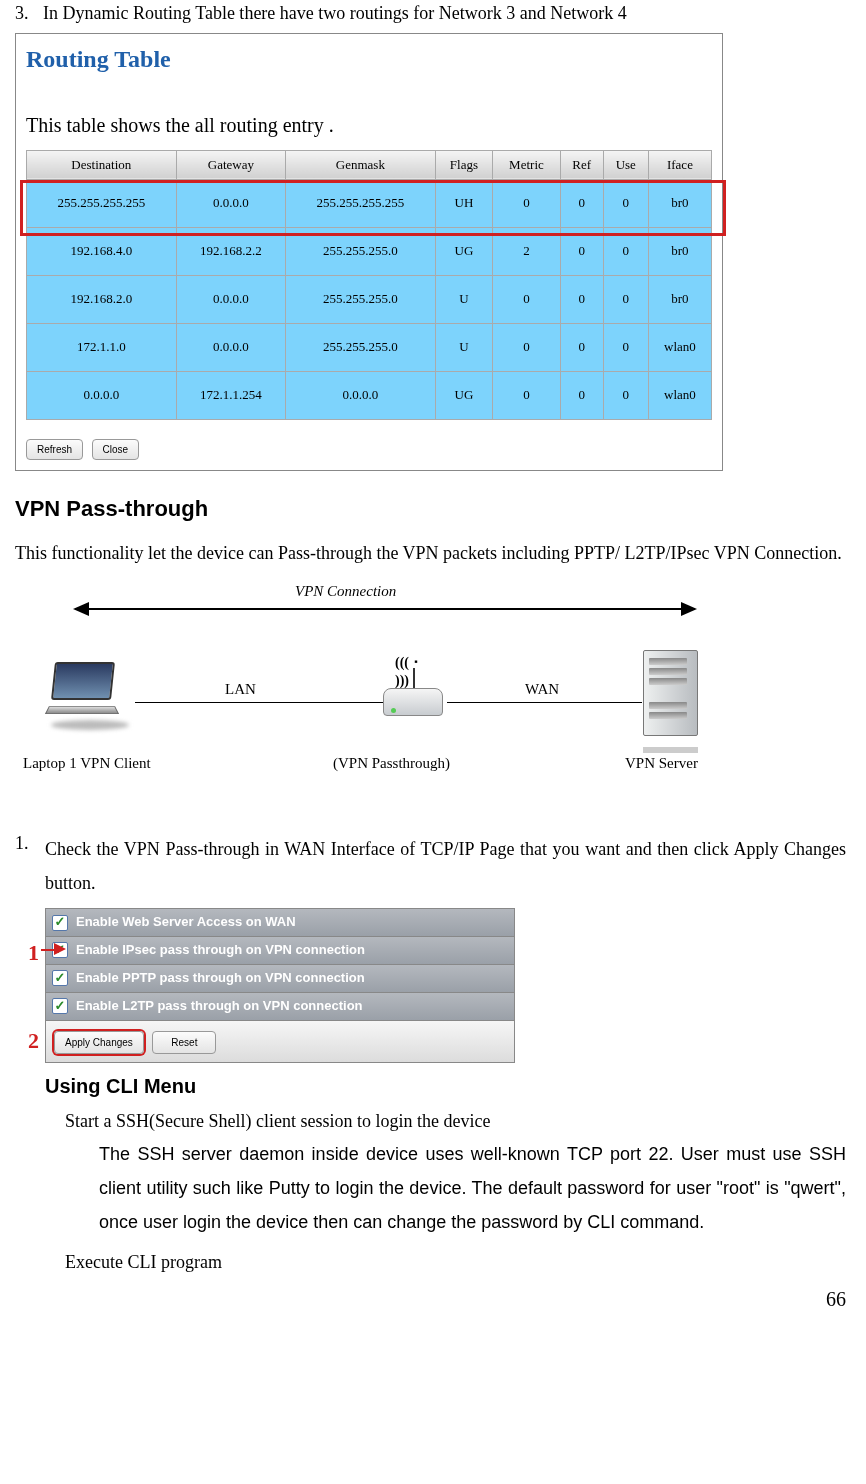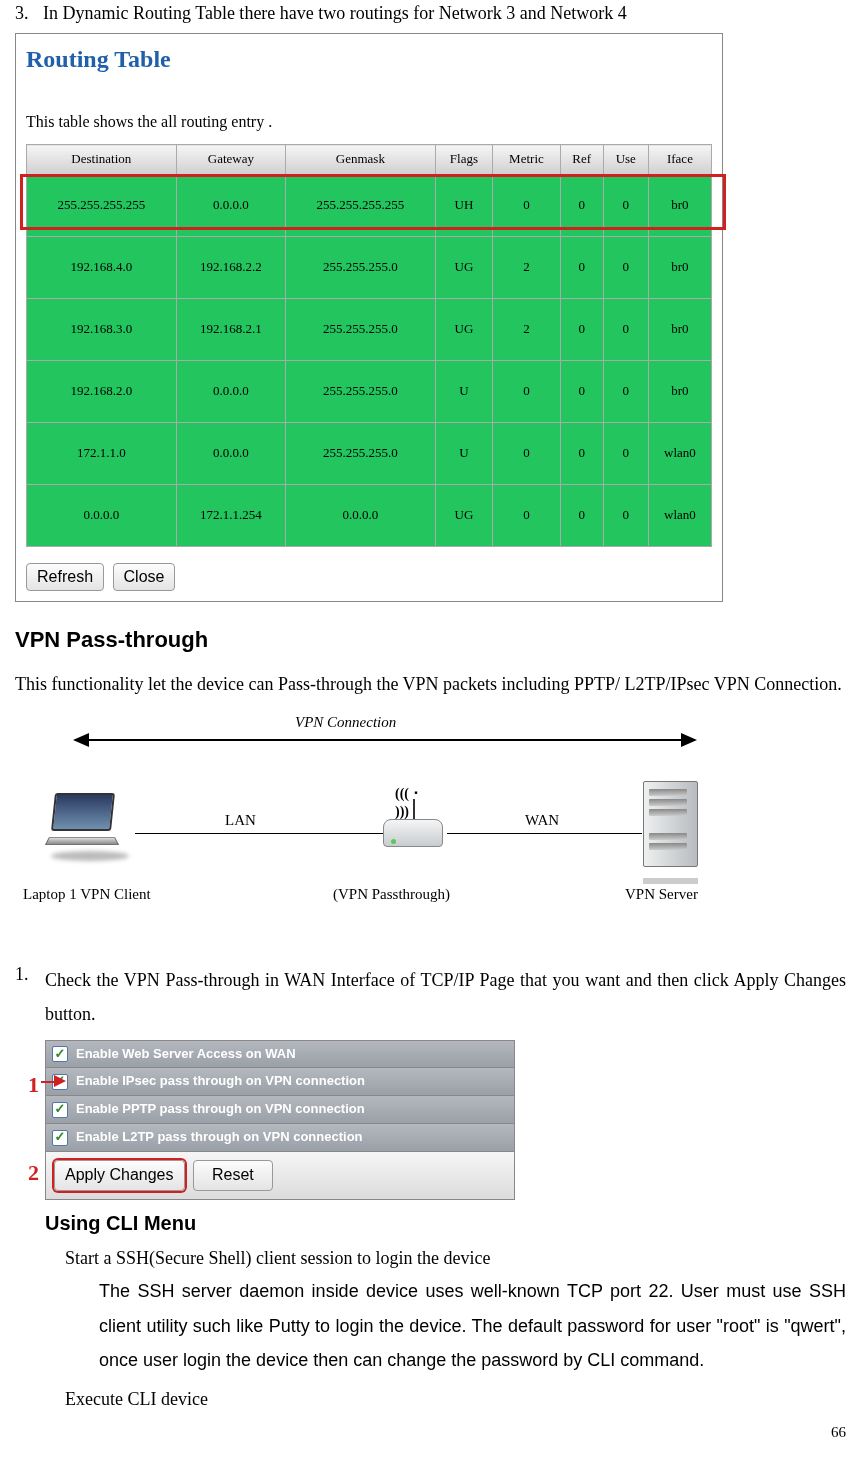--- a/index.html
+++ b/index.html
@@ -3,29 +3,29 @@
   <meta charset="utf-8">
   <style>
     * { margin: 0; padding: 0; box-sizing: border-box; }
     body { font-family: "Times New Roman", serif; font-size: 18px; width: 866px; background: white; color: black; padding: 0 20px 0 15px; line-height: 1.3; }
     .numbered-item { display: flex; margin-bottom: 8px; }
     .num { width: 28px; flex-shrink: 0; }
     .num-text { flex: 1; }
 
     .routing-box { border: 1px solid #888; padding: 10px; margin: 4px 0 8px 0; width: 708px; }
     .routing-title { color: #2060aa; font-size: 24px; font-weight: bold; margin-bottom: 10px; }
-    .routing-subtitle { font-size: 16px; margin-bottom: 12px; margin-top: 36px; }
+    .routing-subtitle { font-size: 20px; margin-bottom: 12px; margin-top: 36px; }
 
     table.rt { border-collapse: collapse; width: 100%; font-size: 13px; margin-bottom: 16px; }
     table.rt th { background: linear-gradient(#f5f5f5, #d0d0d0); border: 1px solid #aaa; padding: 6px 4px; font-weight: normal; }
-    table.rt td { border: 1px solid #aaa; padding: 22px 4px; text-align: center; background: #22c55e; }
+    table.rt td { border: 1px solid #aaa; padding: 15px 4px; text-align: center; background: #7dd3fc; }
     .table-wrap { position: relative; }
     .red-box { position: absolute; border: 3px solid #d02020; pointer-events: none; }
 
-    .btn { display: inline-block; border: 1px solid #999; border-radius: 4px; padding: 3px 10px; font-size: 16px; background: linear-gradient(#fcfcfc,#e4e4e4); margin-right: 4px; font-family: Arial, sans-serif; }
+    .btn { display: inline-block; border: 1px solid #999; border-radius: 4px; padding: 3px 10px; font-size: 10px; background: linear-gradient(#fcfcfc,#e4e4e4); margin-right: 4px; font-family: Arial, sans-serif; }
 
     h2.section-heading { font-family: Arial, sans-serif; font-weight: bold; font-size: 22px; margin: 24px 0 12px 0; }
     h2.sub-heading { font-family: Arial, sans-serif; font-weight: bold; font-size: 20px; margin: 10px 0 10px 30px; }
 
     p.body-text { text-align: justify; line-height: 1.9; margin-bottom: 12px; }
 
     .diagram { position: relative; height: 220px; margin: 10px 0 30px 0; }
     .diagram .label { position: absolute; font-size: 15px; }
     .arrow-line { position: absolute; height: 2px; background: black; }
     .arrow-line::before, .arrow-line::after { content: ''; position: absolute; width:0; height:0; top:-6px; }
@@ -60,21 +60,21 @@
 
     .marker { position:absolute; left:-18px; color:#d02020; font-size:22px; font-weight:bold; font-family: "Times New Roman", serif; }
 
     .red-arrow{ position:absolute; width:0; height:0; border-top:6px solid transparent; border-bottom:6px solid transparent; border-left:12px solid #d02020; }
     .red-arrow-line{ position:absolute; height:2px; background:#d02020; }
 
     .cli-body { margin-left: 50px; }
     .cli-body .subhead { font-family: Liberation Serif, serif; font-size: 18px; margin: 11px 0 4px 0; }
     .cli-body .para { font-family: Arial, sans-serif; font-size: 18px; line-height: 1.9; margin-left: 34px; text-align: justify; }
 
-    .page-num { text-align: right; font-size: 15px; margin-top: 12px; }
+    .page-num { text-align: right; font-size: 20px; margin-top: 12px; }
   </style>
 </head>
 <body>
 
 <div class="numbered-item" style="margin-top:2px;">
   <span class="num">3.</span>
   <span class="num-text">In Dynamic Routing Table there have two routings for Network 3 and Network 4</span>
 </div>
 
 <div class="routing-box">
@@ -109,30 +109,20 @@
             <td>192.168.4.0</td>
             <td>192.168.2.2</td>
             <td>255.255.255.0</td>
             <td>UG</td>
             <td>2</td>
             <td>0</td>
             <td>0</td>
             <td>br0</td>
           </tr>
           <tr>
-            <td>192.168.3.0</td>
-            <td>192.168.2.1</td>
-            <td>255.255.255.0</td>
-            <td>UG</td>
-            <td>2</td>
-            <td>0</td>
-            <td>0</td>
-            <td>br0</td>
-          </tr>
-          <tr>
             <td>192.168.2.0</td>
             <td>0.0.0.0</td>
             <td>255.255.255.0</td>
             <td>U</td>
             <td>0</td>
             <td>0</td>
             <td>0</td>
             <td>br0</td>
           </tr>
           <tr>
@@ -235,16 +225,16 @@
       <span class="btn" style="padding:4px 10px; position:relative; box-shadow:0 0 0 2px #d02020;text-align:center;">Apply Changes</span>
     </span>
     <span class="btn" style="padding:4px 18px;">Reset</span>
   </div>
 </div>
 
 <h2 class="sub-heading">Using CLI Menu</h2>
 <div class="cli-body">
   <div class="subhead">Start a SSH(Secure Shell) client session to login the device</div>
   <div class="para">The SSH server daemon inside device uses well-known TCP port 22. User must use SSH client utility such like Putty to login the device. The default password for user "root" is "qwert", once user login the device then can change the password by CLI command.</div>
-  <div class="subhead">Execute CLI device</div>
+  <div class="subhead">Execute CLI program</div>
 </div>
 
 <div class="page-num">66</div>
 
 </body></html>

